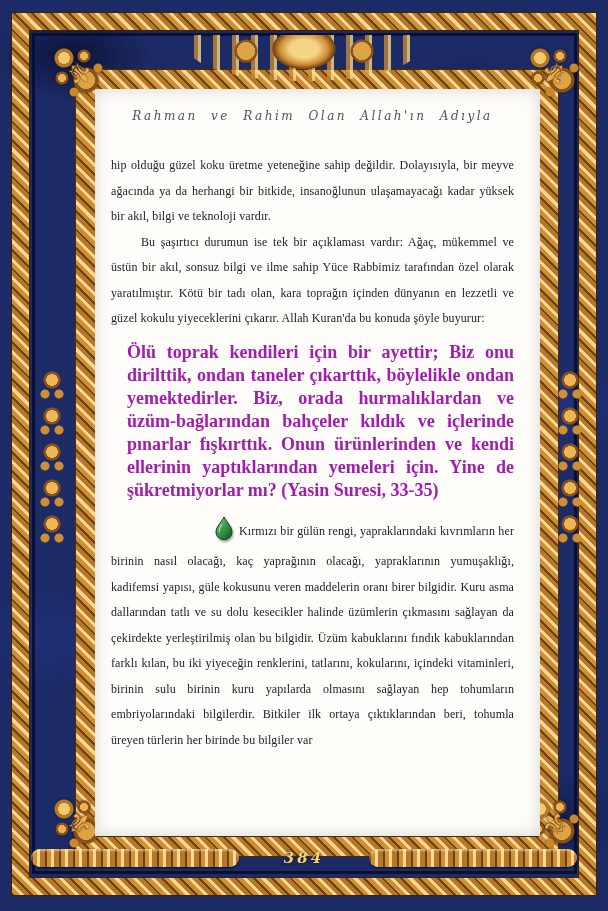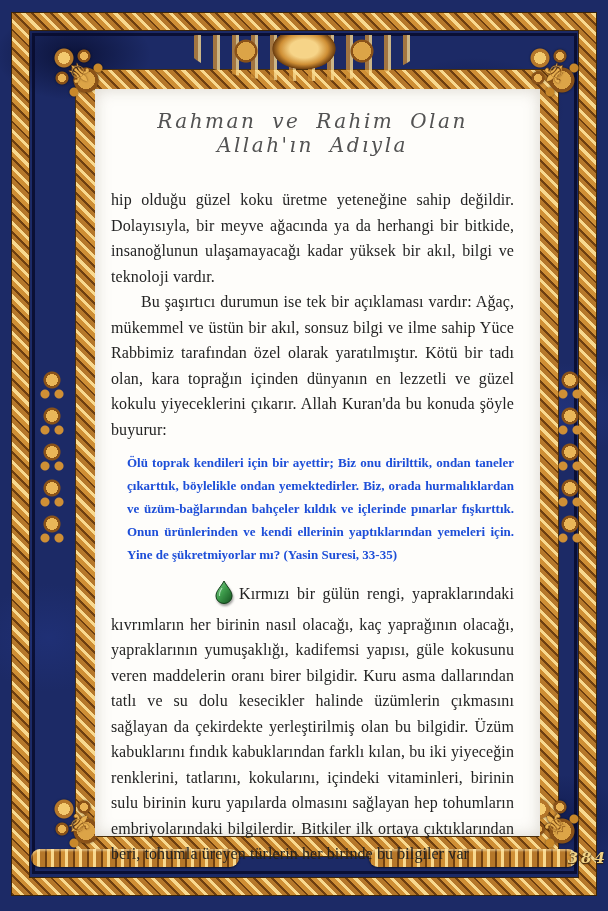--- a/index.html
+++ b/index.html
@@ -85,38 +85,38 @@
   
   .page{
     position:absolute; left:95px; top:89px; width:445px; height:747px;
     background:#fefdfa;
     box-shadow: inset 0 0 16px rgba(120,108,86,.28);
     padding:18px 26px 0 16px;
   }
   .bismillah{
     text-align:center; margin:2px 0 30px 0;
     font-family:"DejaVu Serif", serif; font-style:italic;
-    font-size:20px; letter-spacing:2.5px; word-spacing:7px; color:#525252;
+    font-size:12px; letter-spacing:2.5px; word-spacing:7px; color:#525252;
   }
   .body-par{
-    font-size:16px; line-height:25.5px; color:#232323;
+    font-size:12px; line-height:25.5px; color:#232323;
     text-align:justify; letter-spacing:.1px;font-family:Liberation Serif, serif;
   }
   .indent{ text-indent:30px; }
   .quote-par{
     margin:9px 0 14px 16px;
-    font-size:13px; font-weight:bold; line-height:23px; color:#1d4ed8;
+    font-size:18px; font-weight:bold; line-height:23px; color:#a21caf;
     text-align:justify;
     font-family:Liberation Serif, serif;
   }
   .leaf-par{ text-indent:52px; }
   .leaf-icon{ display:inline-block; vertical-align:-5px; margin-right:6px;
     filter: drop-shadow(1px 2px 1px rgba(60,60,60,.5)); }
   .page-number{
-    position:absolute; left:0; right:0; top:849px; text-align:right;
+    position:absolute; left:0; right:0; top:849px; text-align:center;
     font-family:"DejaVu Serif", serif; font-style:italic; font-weight:bold;
     font-size:15px; letter-spacing:3px; color:#f2d385;
     text-shadow:0 1px 1px #3a2408, 0 0 3px rgba(0,0,0,.6);
   }
 </style>
 </head>
 <body>
 
 <div id="screen">
 

